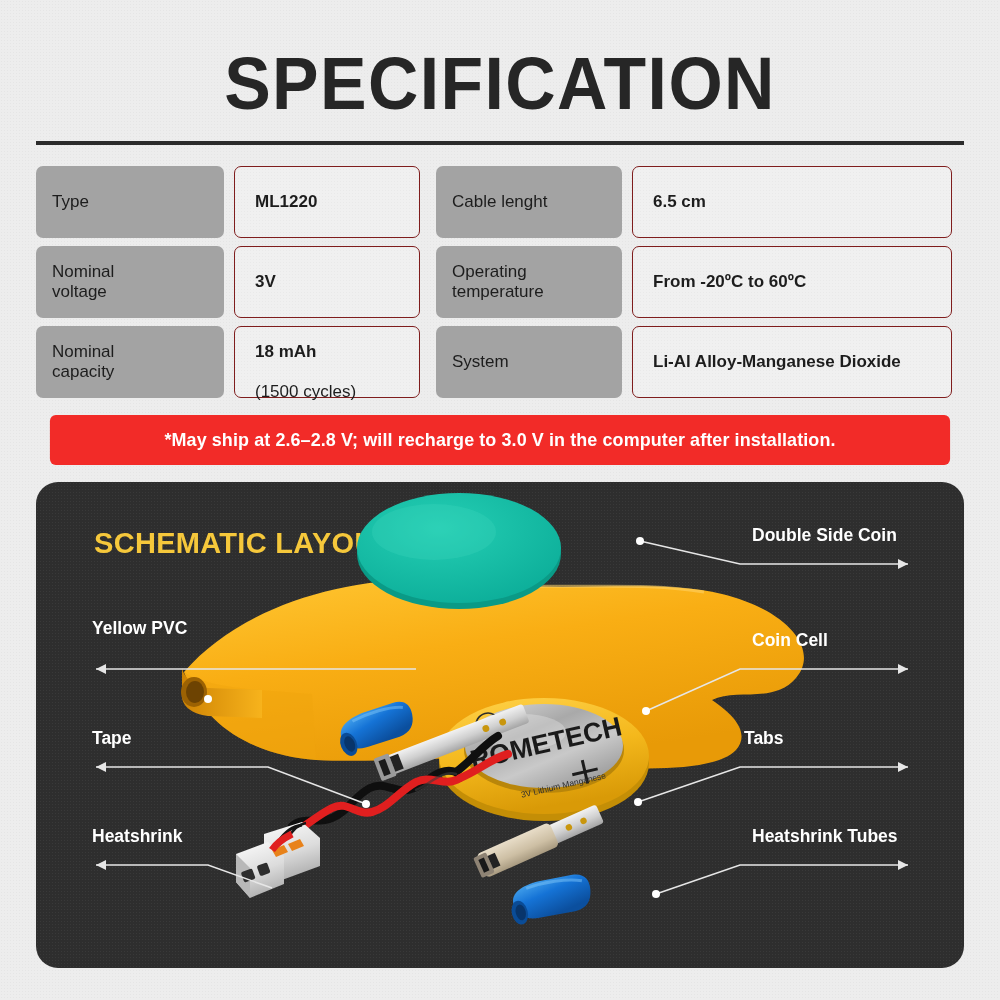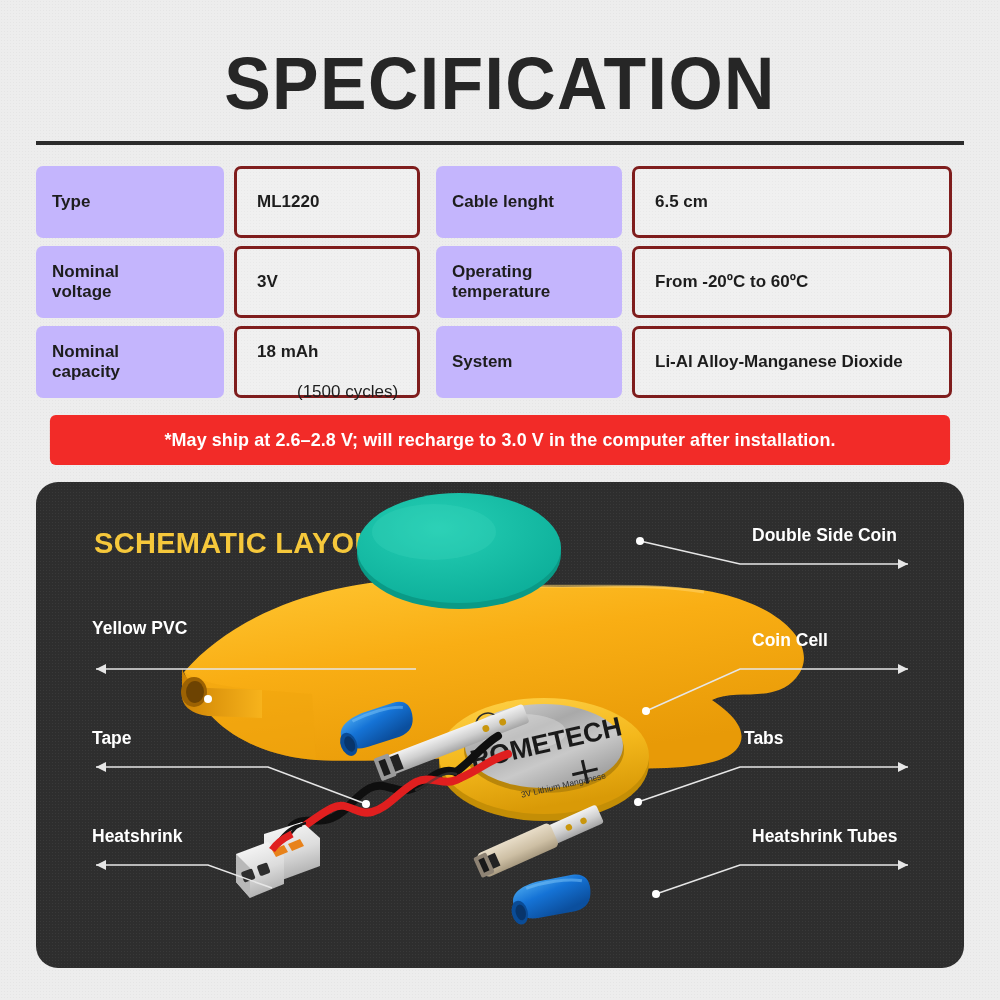--- a/index.html
+++ b/index.html
@@ -46,31 +46,31 @@
   .spec-key, .spec-val {
     display: flex; align-items: center;
     padding: 0 16px;
     font-size: 17px;
     color: #1d1d1d;
     border-radius: 7px;
     white-space: pre-line;
     line-height: 1.16;
   }
   .spec-key {
-    background: #c4b5fd;
-    font-weight: 700;
+    background: #a3a3a3;
+    font-weight: 400;
   }
   .spec-val {
     background: rgba(255,255,255,0.16);
-    border: 3px solid #7f1d1d;
+    border: 1px solid #7f1d1d;
     font-weight: 700;
     margin-left: 10px;
     padding-left: 20px;
   }
-  .spec-val .sub { font-weight: 400; margin-left: 40px; }
+  .spec-val .sub { font-weight: 400; }
   .gap { background: none; }
 
   
   .warning {
     position: absolute; left: 36px; top: 415px;
     width: 928px; height: 50px;
     background: #f22b28;
     border-radius: 6px;
     display: flex; align-items: center; justify-content: center;
     color: #ffffff;

